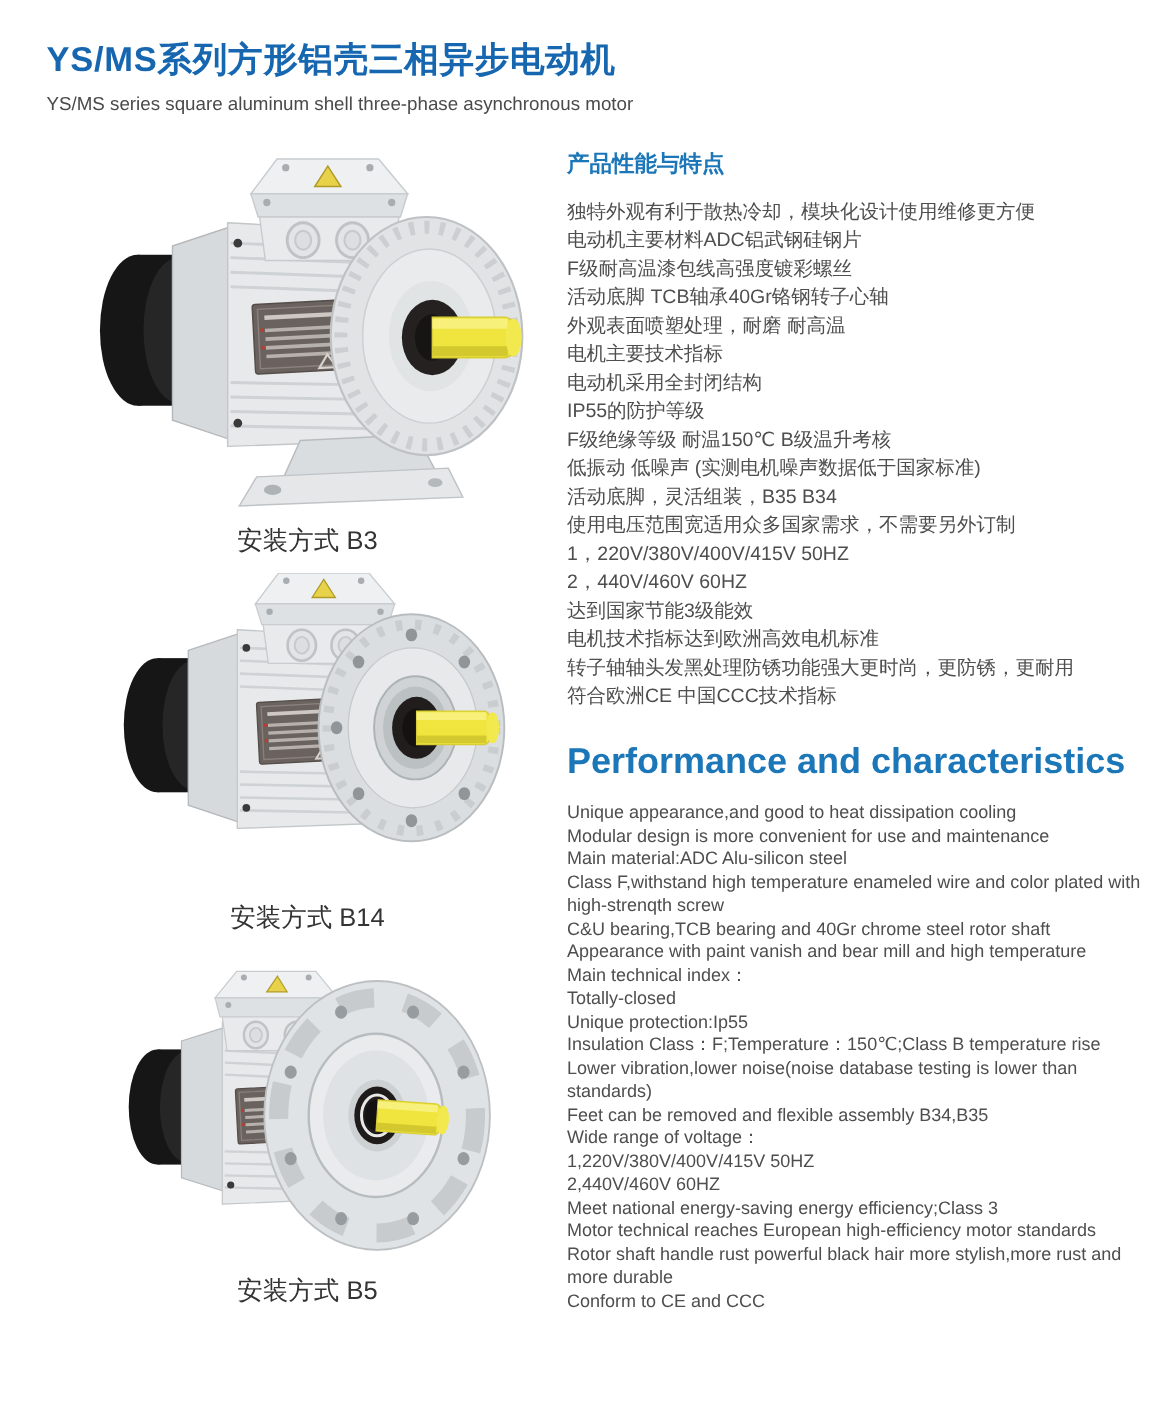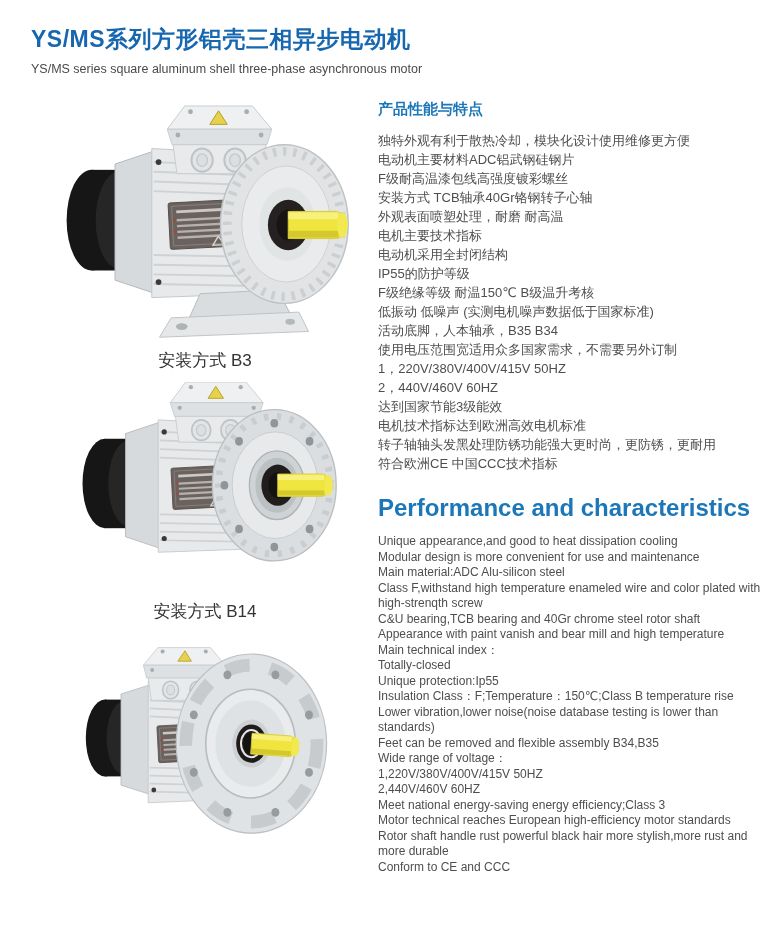--- a/index.html
+++ b/index.html
@@ -279,38 +279,39 @@
           <ellipse cx="213" cy="122" rx="13" ry="17" fill="none" stroke="#e8e8e8" stroke-width="2.5"></ellipse>
           <ellipse cx="213" cy="122" rx="10" ry="13" fill="#141211"></ellipse>
         </g>
         <g transform="rotate(4 213 122)">
           <path d="M213,109 h48 a7,13 0 0 1 7,13 a7,13 0 0 1 -7,13 h-48 z" fill="#efe53e" stroke="#d8cd37" stroke-width="1"></path>
           <rect x="213" y="110" width="50" height="6" fill="#f7f07a"></rect>
           <rect x="213" y="128" width="50" height="6" fill="#d3c92f"></rect>
           <ellipse cx="268" cy="122" rx="5" ry="12" fill="#f2e94e"></ellipse>
         </g>
       </svg>
+      <figcaption>安装方式 B5</figcaption>
     </figure>
   </div>
 
   <div class="feat">
     <h2 class="cn">产品性能与特点</h2>
     <ul class="cn">
 
     <li>独特外观有利于散热冷却，模块化设计使用维修更方便</li>
         <li>电动机主要材料ADC铝武钢硅钢片</li>
         <li>F级耐高温漆包线高强度镀彩螺丝</li>
-        <li>安装方式 TCB轴承40Gr铬钢转子心轴</li>
+        <li>活动底脚 TCB轴承40Gr铬钢转子心轴</li>
         <li>外观表面喷塑处理，耐磨 耐高温</li>
         <li>电机主要技术指标</li>
         <li>电动机采用全封闭结构</li>
         <li>IP55的防护等级</li>
         <li>F级绝缘等级 耐温150℃ B级温升考核</li>
         <li>低振动 低噪声 (实测电机噪声数据低于国家标准)</li>
-        <li>活动底脚，人本轴承，B35 B34</li>
+        <li>活动底脚，灵活组装，B35 B34</li>
         <li>使用电压范围宽适用众多国家需求，不需要另外订制</li>
         <li>1，220V/380V/400V/415V  50HZ</li>
         <li>2，440V/460V  60HZ</li>
         <li>达到国家节能3级能效</li>
         <li>电机技术指标达到欧洲高效电机标准</li>
         <li>转子轴轴头发黑处理防锈功能强大更时尚，更防锈，更耐用</li>
         <li>符合欧洲CE 中国CCC技术指标</li>
       </ul>
     <h2 class="en">Performance and characteristics</h2>
     <ul class="en">

